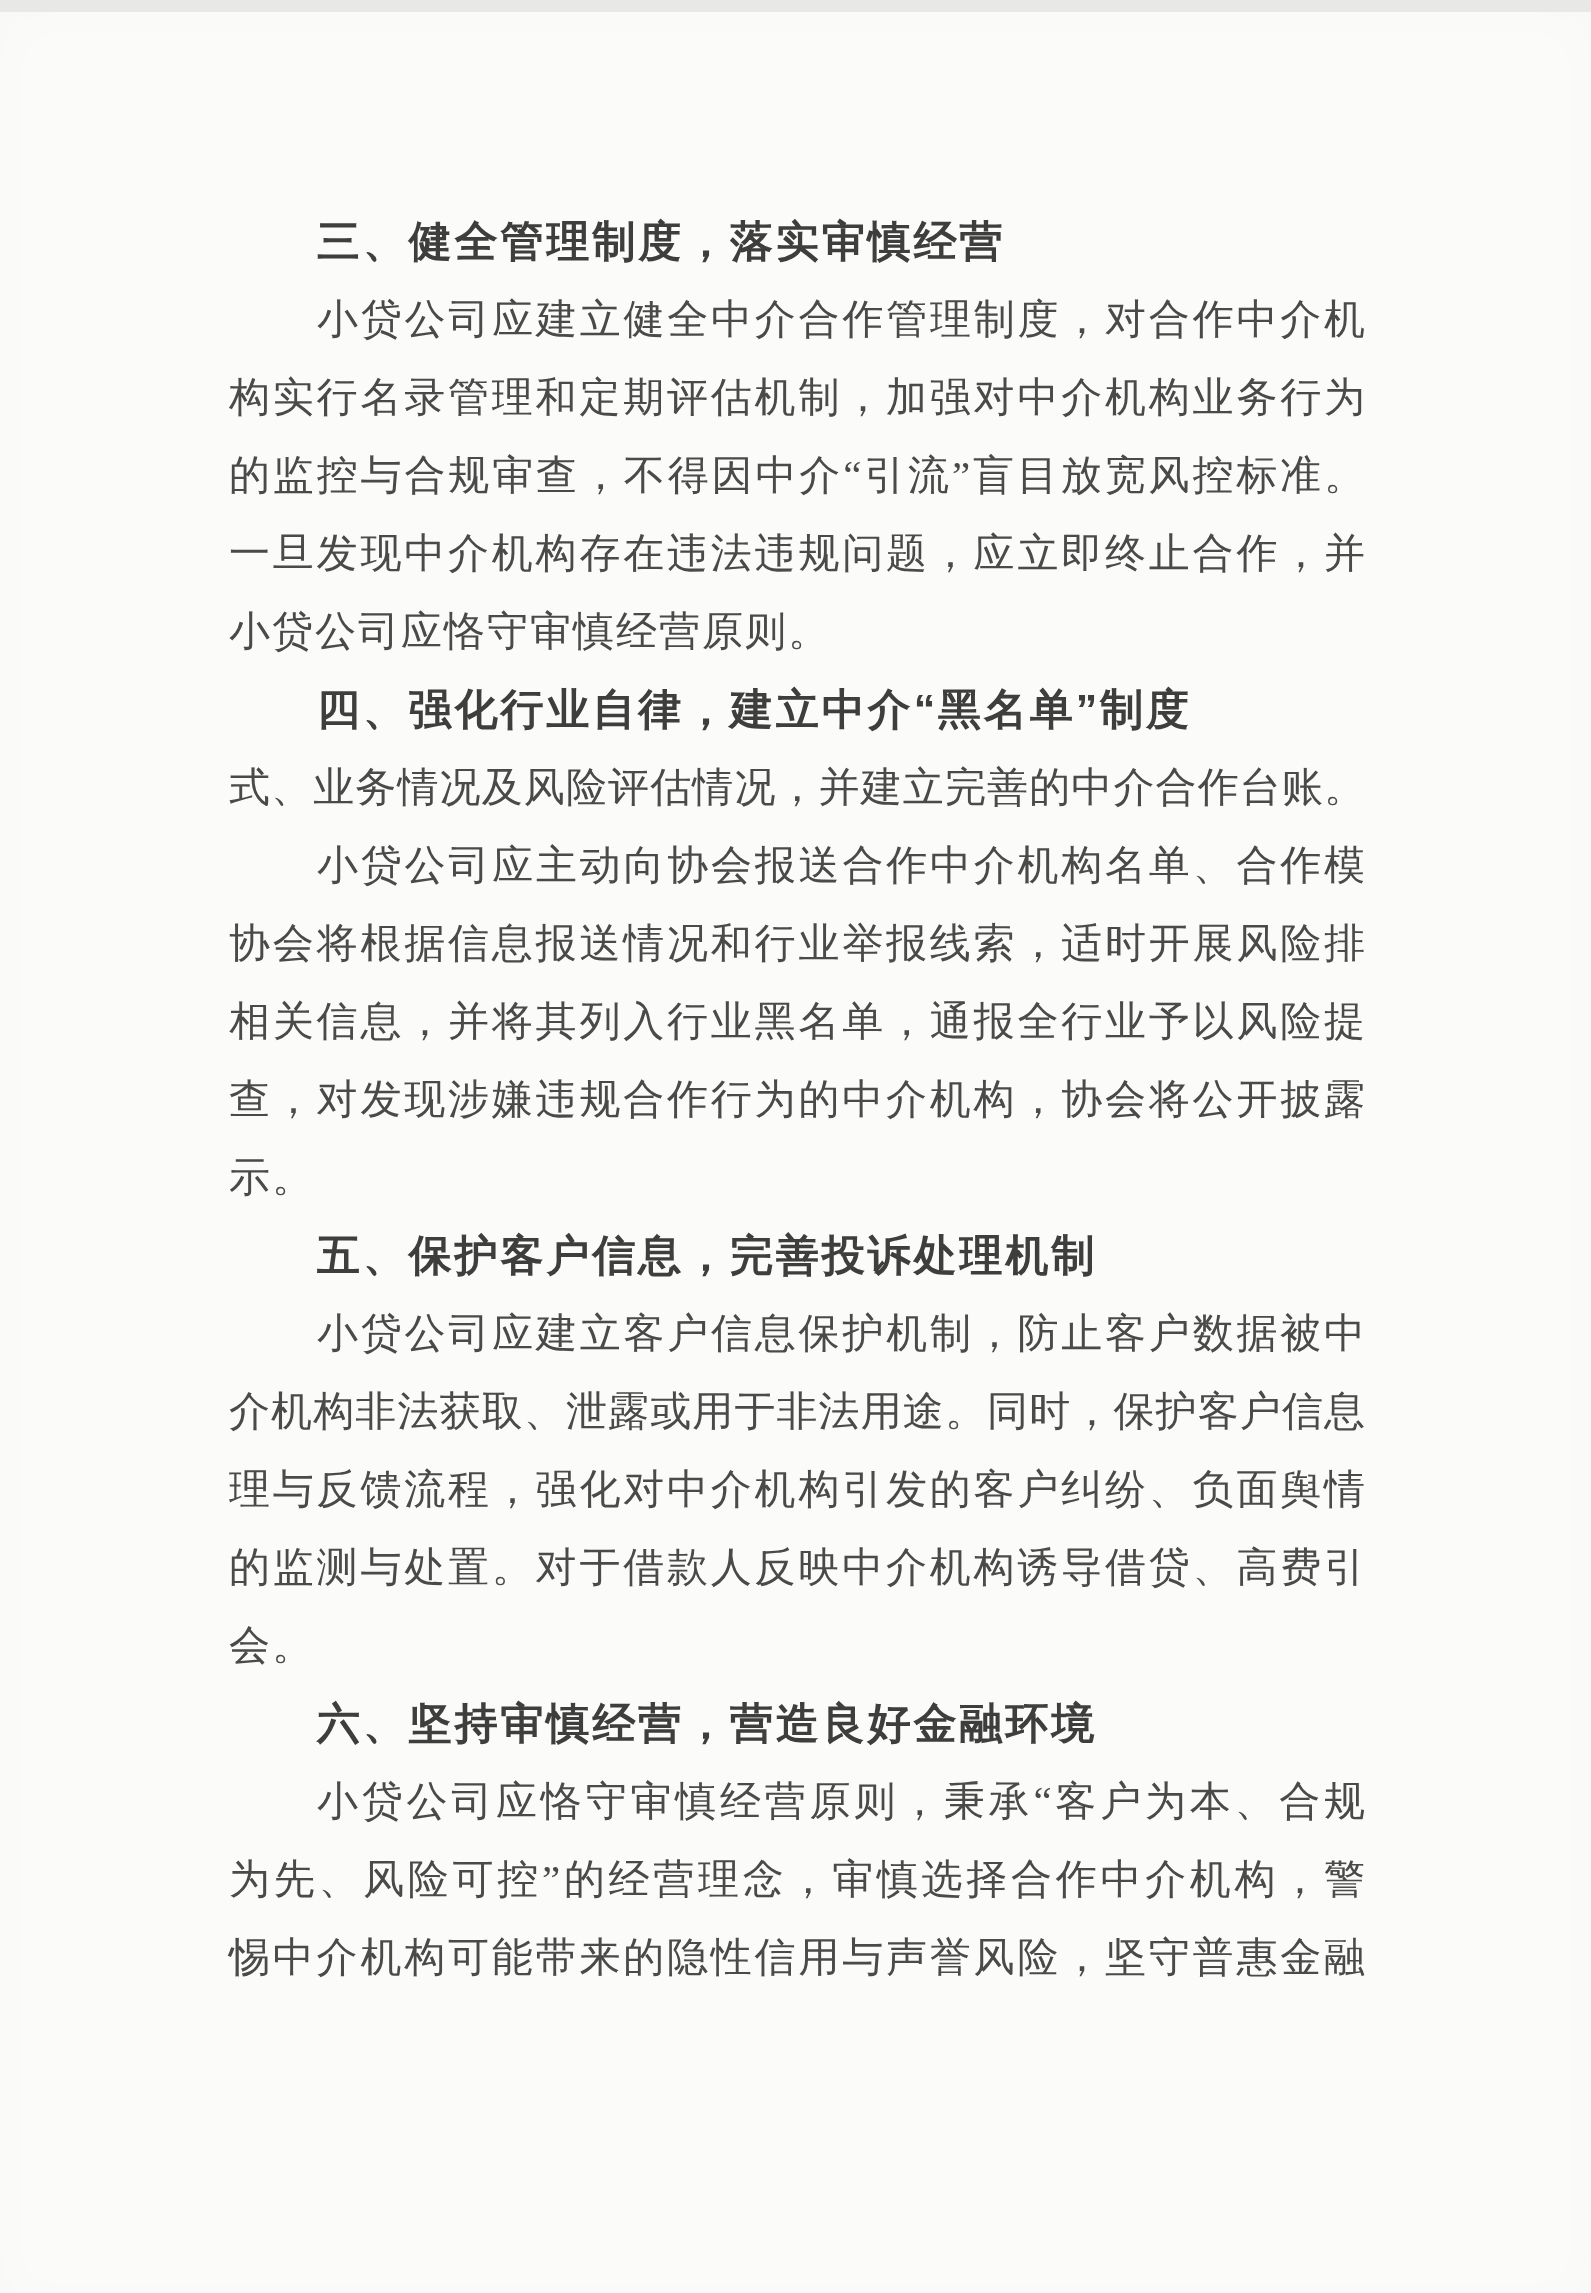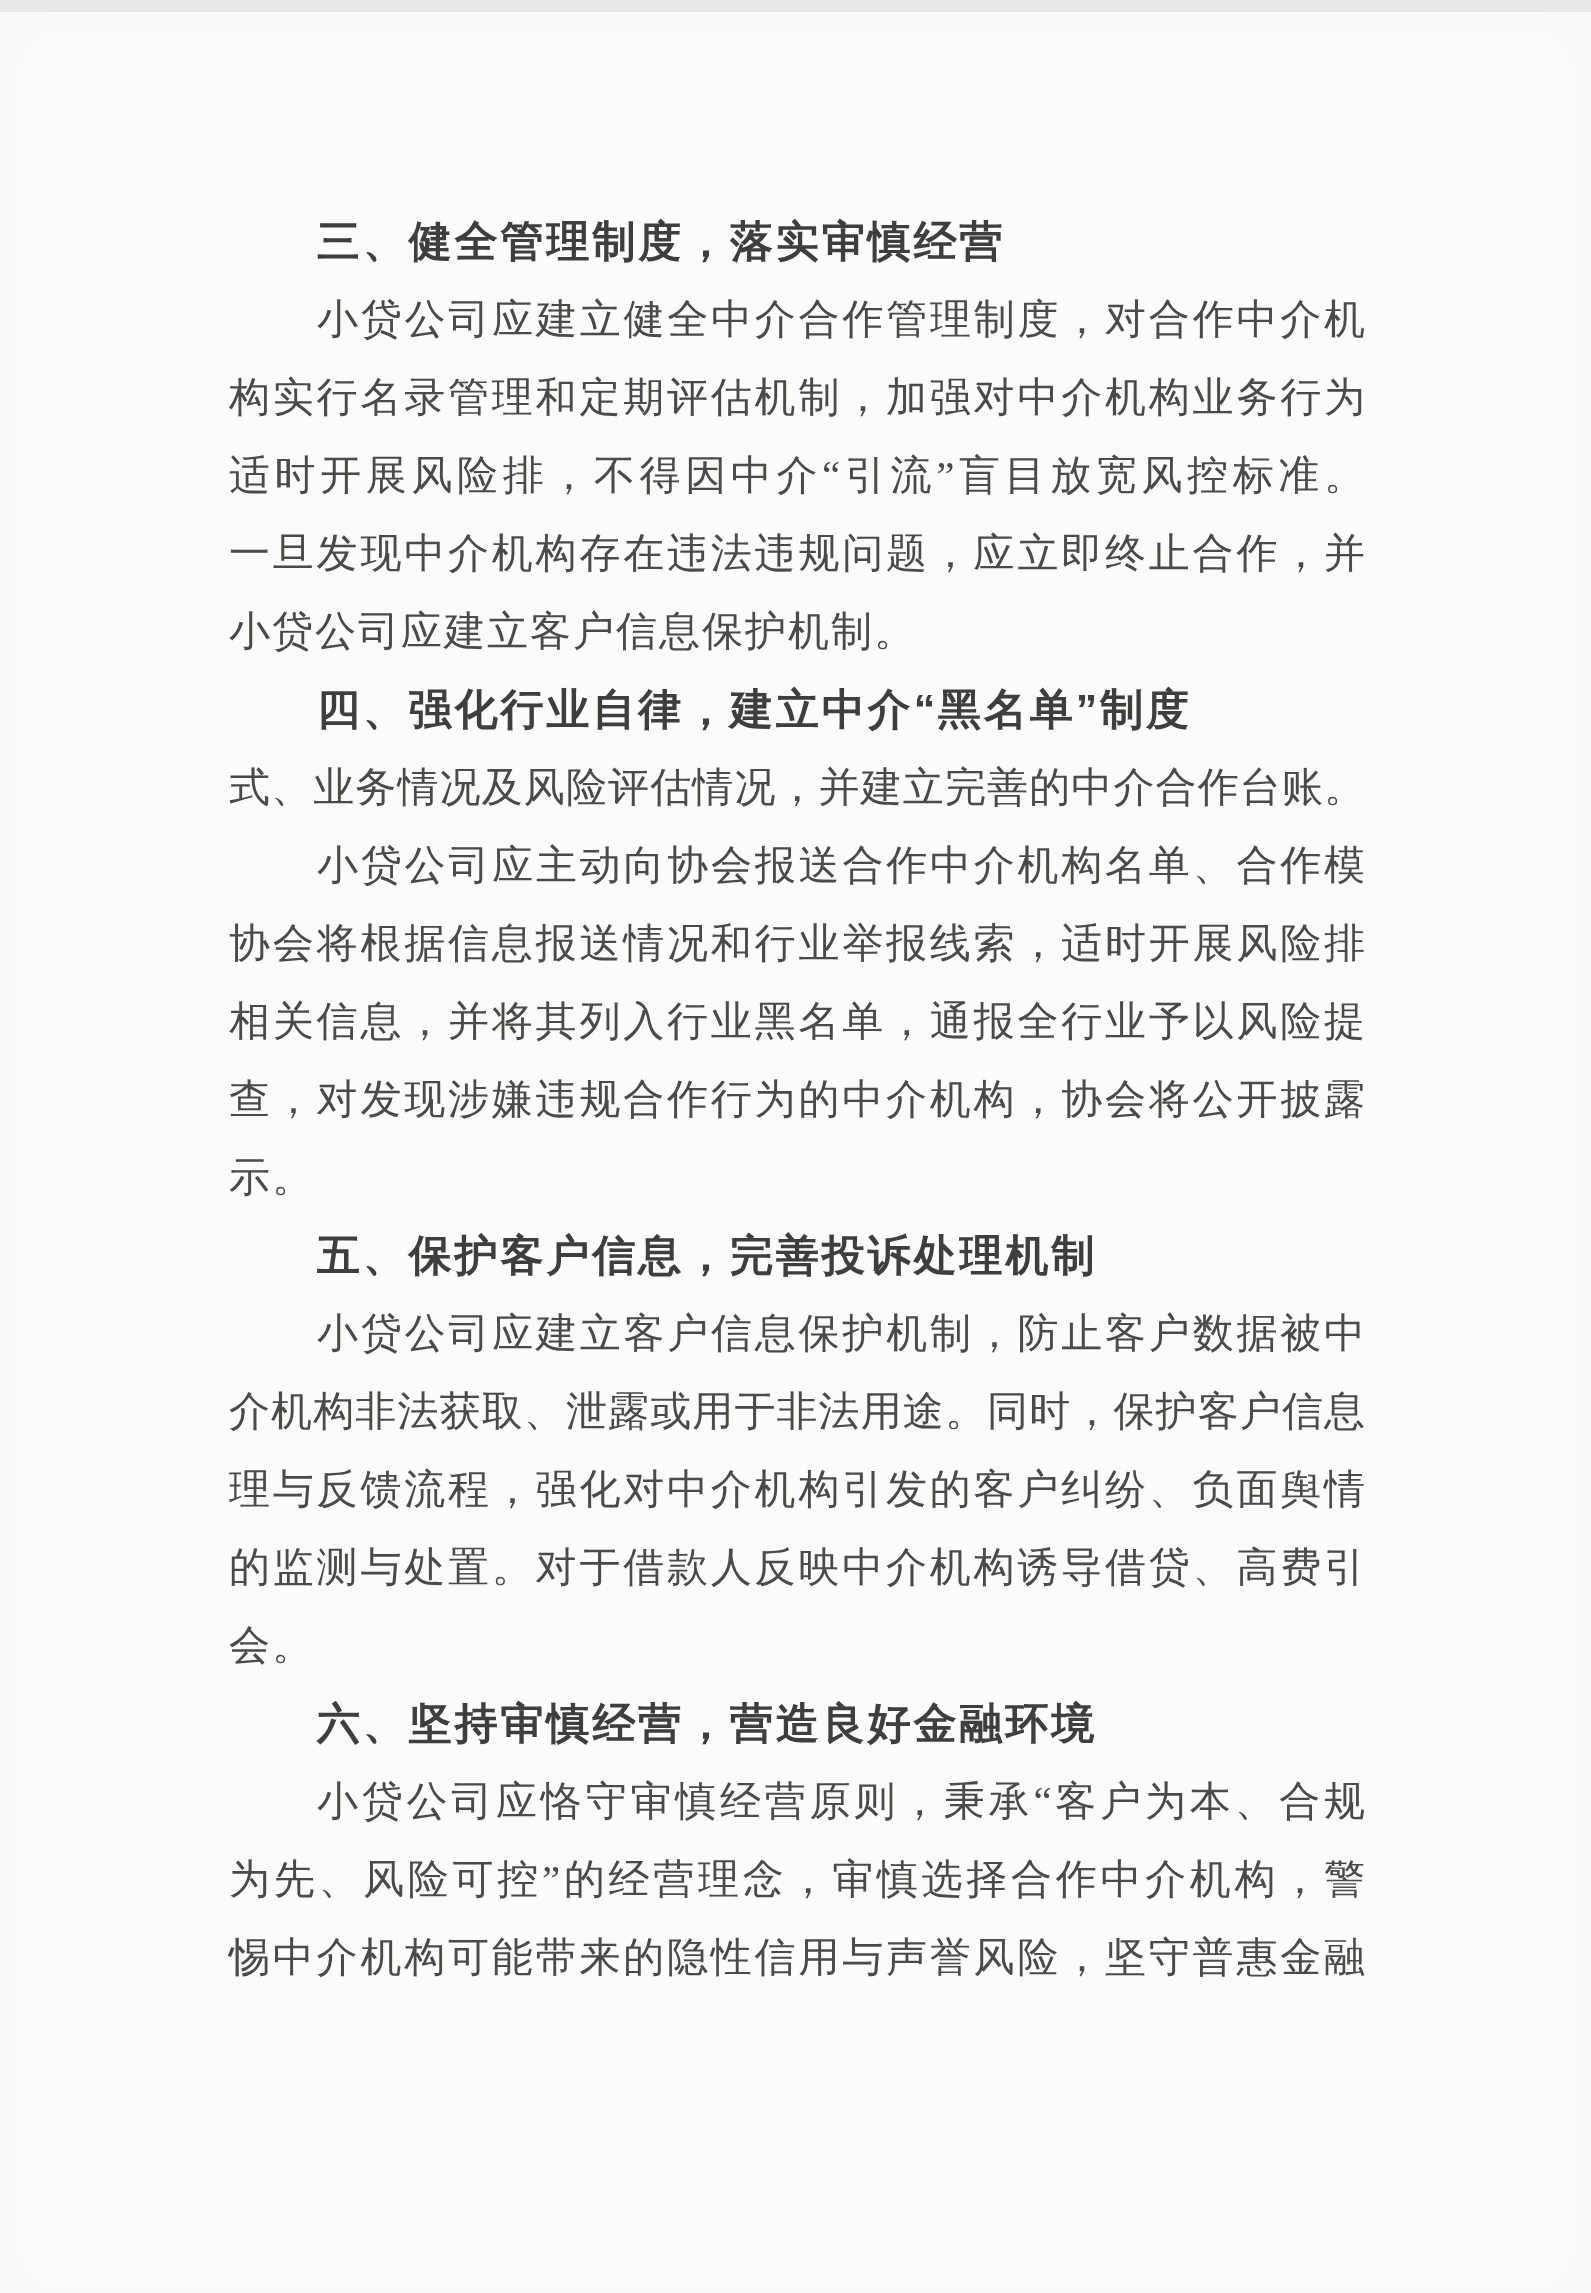--- a/index.html
+++ b/index.html
@@ -54,23 +54,23 @@
   }
 </style>
 </head>
 <body>
 
 <div class="page">
   <div class="text-block" id="doc-body">
       <div class="line heading">三、健全管理制度，落实审慎经营</div>
       <div class="line body full first">小贷公司应建立健全中介合作管理制度，对合作中介机</div>
       <div class="line body full">构实行名录管理和定期评估机制，加强对中介机构业务行为</div>
-      <div class="line body full">适时开展风险排，不得因中介“引流”盲目放宽风控标准。</div>
+      <div class="line body full">的监控与合规审查，不得因中介“引流”盲目放宽风控标准。</div>
       <div class="line body full">一旦发现中介机构存在违法违规问题，应立即终止合作，并</div>
-      <div class="line body">小贷公司应建立客户信息保护机制。</div>
+      <div class="line body">小贷公司应恪守审慎经营原则。</div>
       <div class="line heading">四、强化行业自律，建立中介“黑名单”制度</div>
       <div class="line body full">式、业务情况及风险评估情况，并建立完善的中介合作台账。</div>
       <div class="line body full first">小贷公司应主动向协会报送合作中介机构名单、合作模</div>
       <div class="line body full">协会将根据信息报送情况和行业举报线索，适时开展风险排</div>
       <div class="line body full">相关信息，并将其列入行业黑名单，通报全行业予以风险提</div>
       <div class="line body full">查，对发现涉嫌违规合作行为的中介机构，协会将公开披露</div>
       <div class="line body">示。</div>
       <div class="line heading">五、保护客户信息，完善投诉处理机制</div>
       <div class="line body full first">小贷公司应建立客户信息保护机制，防止客户数据被中</div>
       <div class="line body full">介机构非法获取、泄露或用于非法用途。同时，保护客户信息</div>

